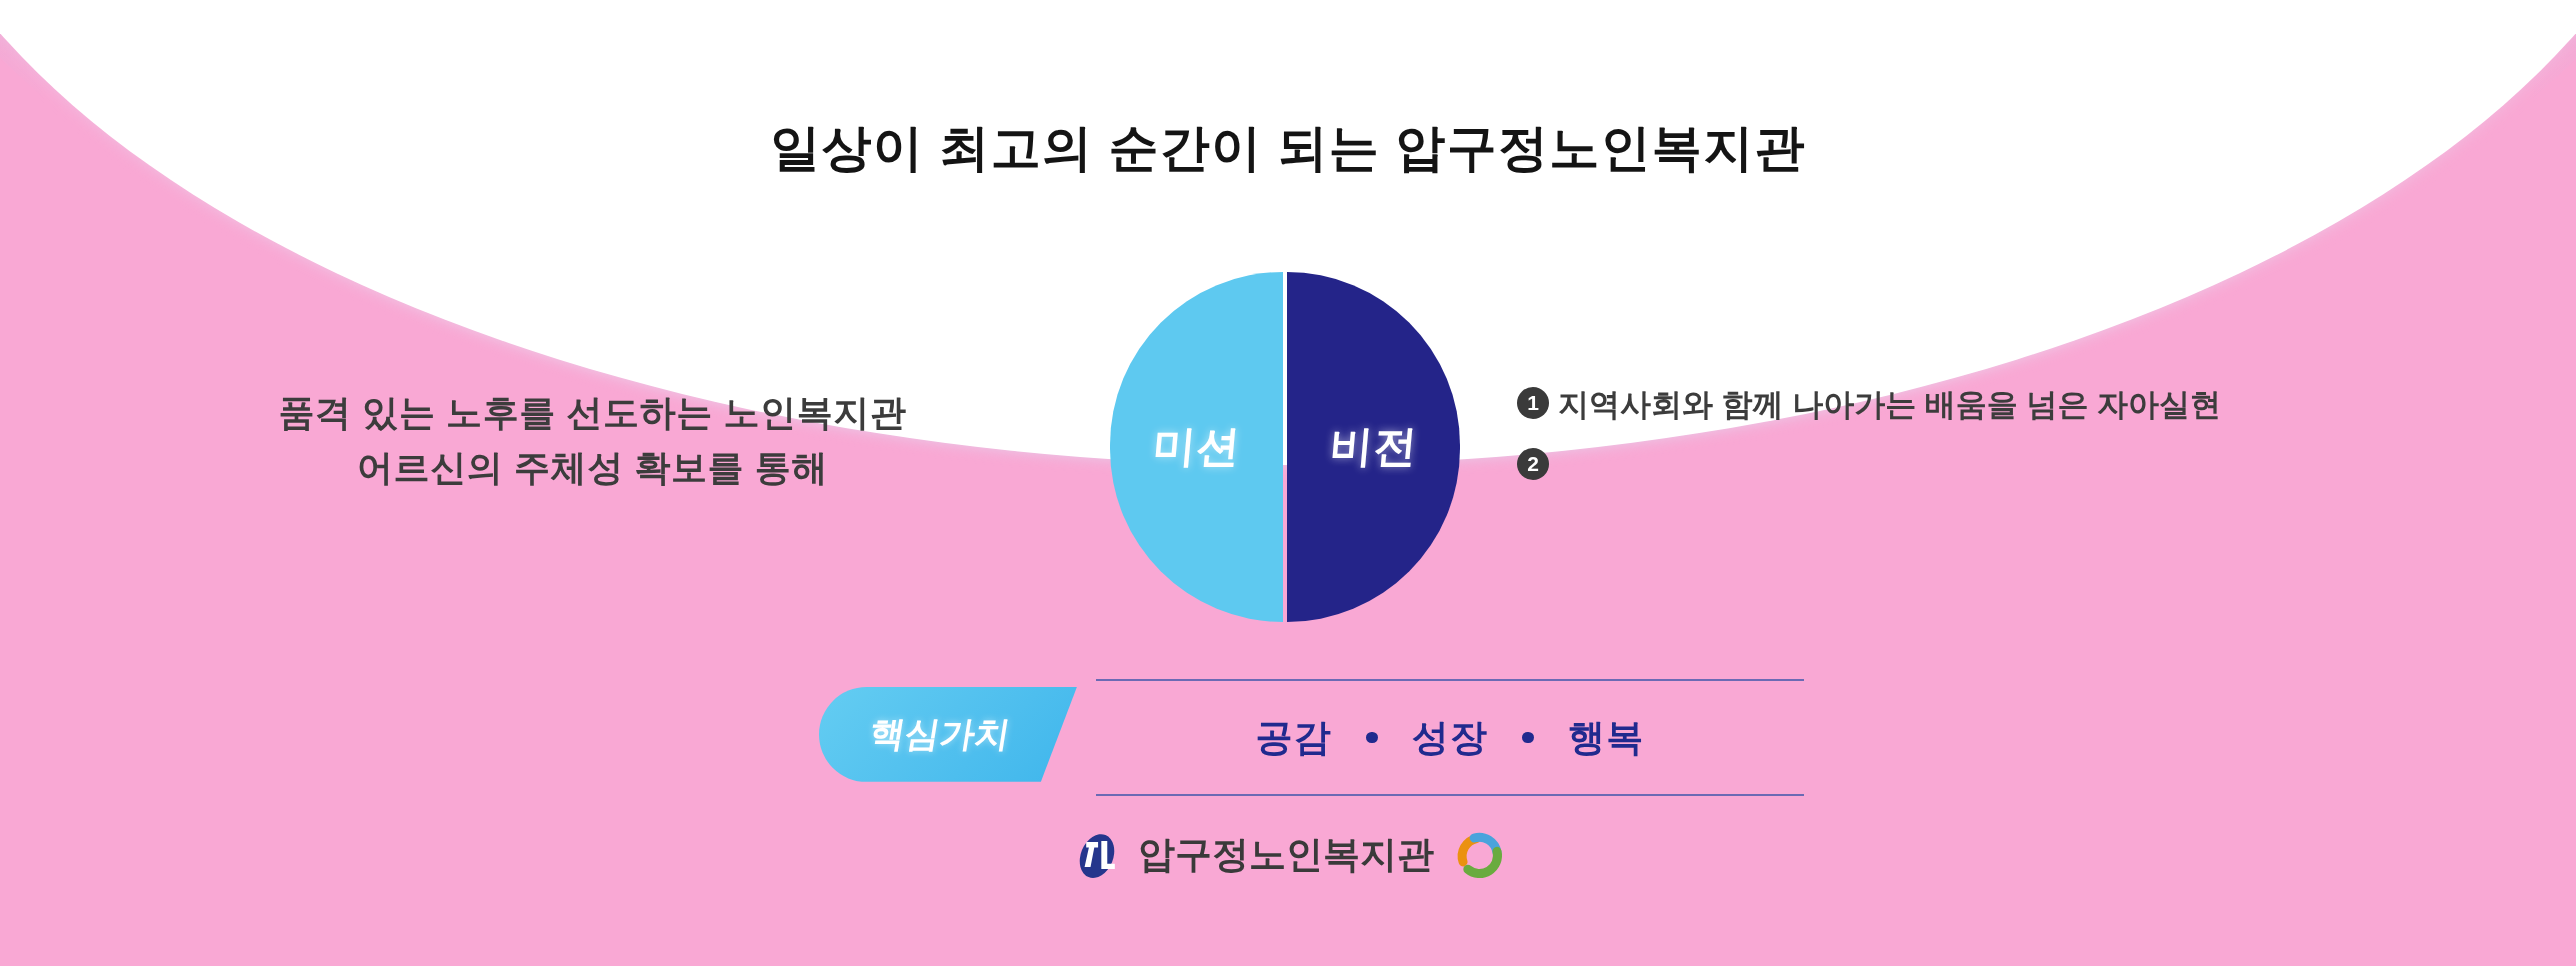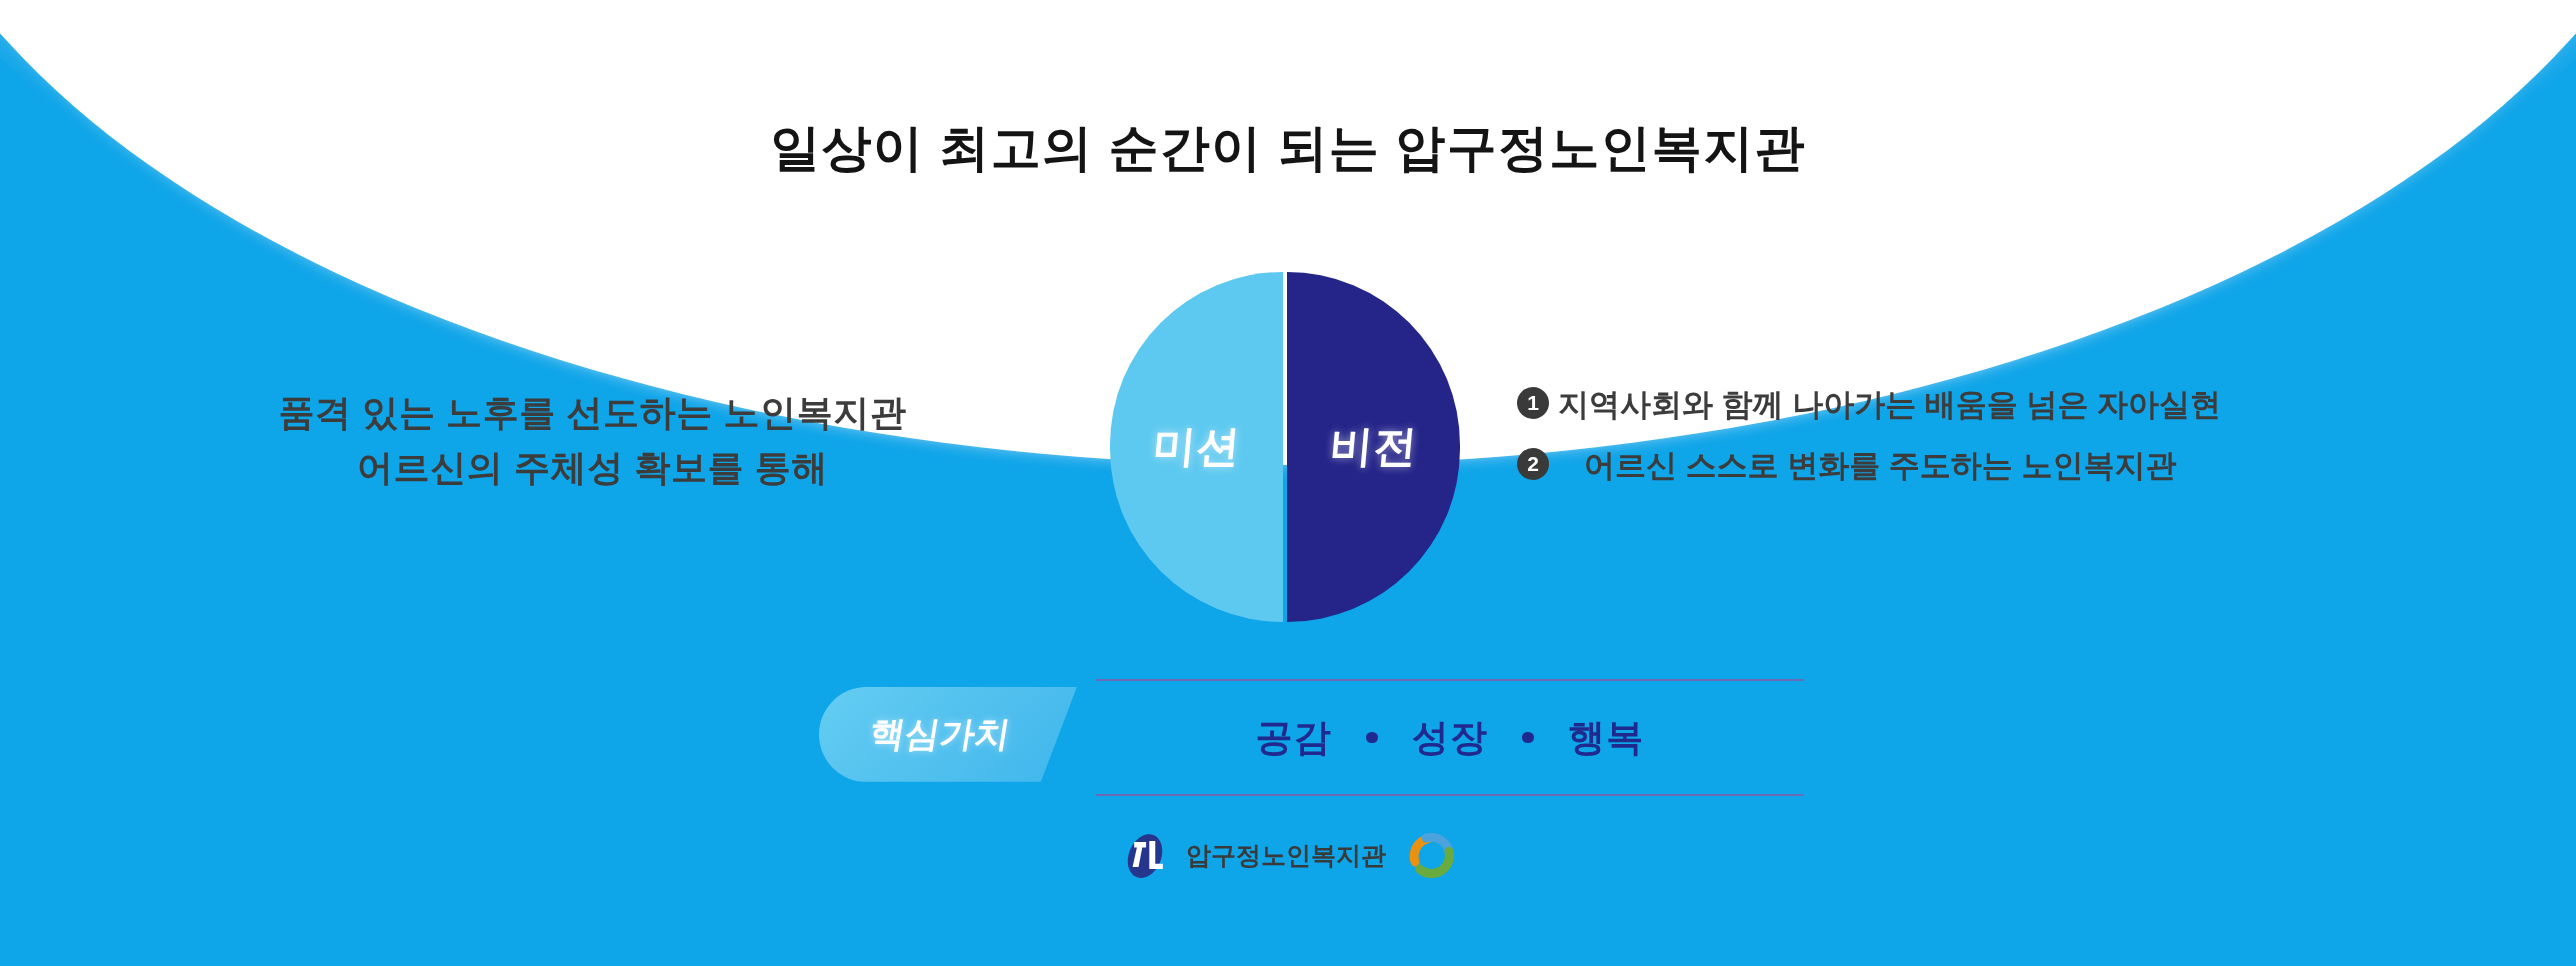--- a/index.html
+++ b/index.html
@@ -3,21 +3,21 @@
 <meta charset="utf-8">
 <style>
   html,body{margin:0;padding:0;}
   body{
     width:2576px;height:967px;
     background:#ffffff;
     font-family:"Liberation Sans","DejaVu Sans",sans-serif;
     overflow:hidden;
     position:relative;
   }
-  #stage{position:absolute;inset:0;overflow:hidden;background:#0ea5e9;}
+  #stage{position:absolute;inset:0;overflow:hidden;background:#f9a8d4;}
 
   
   .bg-swoosh{
     position:absolute;
     left:-167px; top:-1056px;
     width:2911px; height:1520px;
     border-radius:50%;
     background:
       radial-gradient(ellipse at 50% 96%, rgba(190,214,243,0.0) 0%, rgba(190,214,243,0.0) 62%, rgba(176,203,238,0.55) 86%, rgba(160,192,234,0.85) 96%, rgba(255,255,255,0) 100%);
     pointer-events:none;
@@ -170,21 +170,21 @@
   }
 
   
   .footer-logo{
     position:absolute;
     left:0;right:0;top:828px;
     display:flex;align-items:center;justify-content:center;gap:14px;
   }
   .logo-mark{width:54px;height:54px;display:block;}
   .logo-word{
-    font-size:25px;font-weight:bold;color:#3a3a3a;letter-spacing:0px;
+    font-size:37px;font-weight:bold;color:#3a3a3a;letter-spacing:0px;
   }
   .logo-ring{width:53px;height:53px;display:block;margin-left:5.2px;}
 </style>
 </head>
 <body>
 
 <div id="stage">
 
   <div class="bg-swoosh"></div>
   <div class="bg-swoosh2"></div>
@@ -209,21 +209,20 @@
   <div class="vision-list">
     <div class="vision-item">
       <div class="bullet">1</div>
       <div class="vision-lines">
         <span class="ln">지역사회와 함께 나아가는 배움을 넘은 자아실현</span>
       </div>
     </div>
     <div class="vision-item">
       <div class="bullet">2</div>
       <div class="vision-lines">
-        <span class="ln indent">어르신 스스로 변화를 주도하는 노인복지관</span>
       </div>
     </div>
   </div>
 
   <div class="cv-wrap">
     <div class="cv-badge">
       <span>핵심가치</span>
     </div>
     <div class="cv-panel">
       <div class="cv-values">

